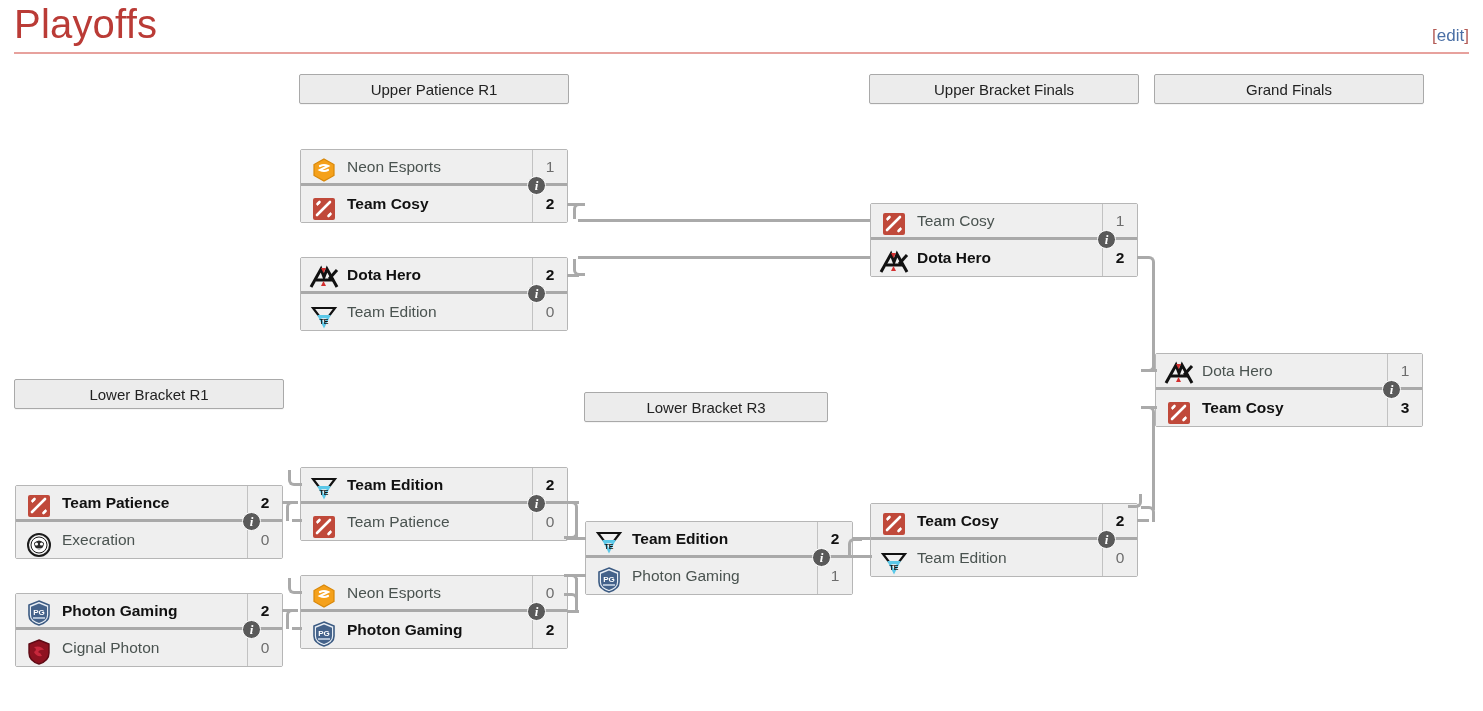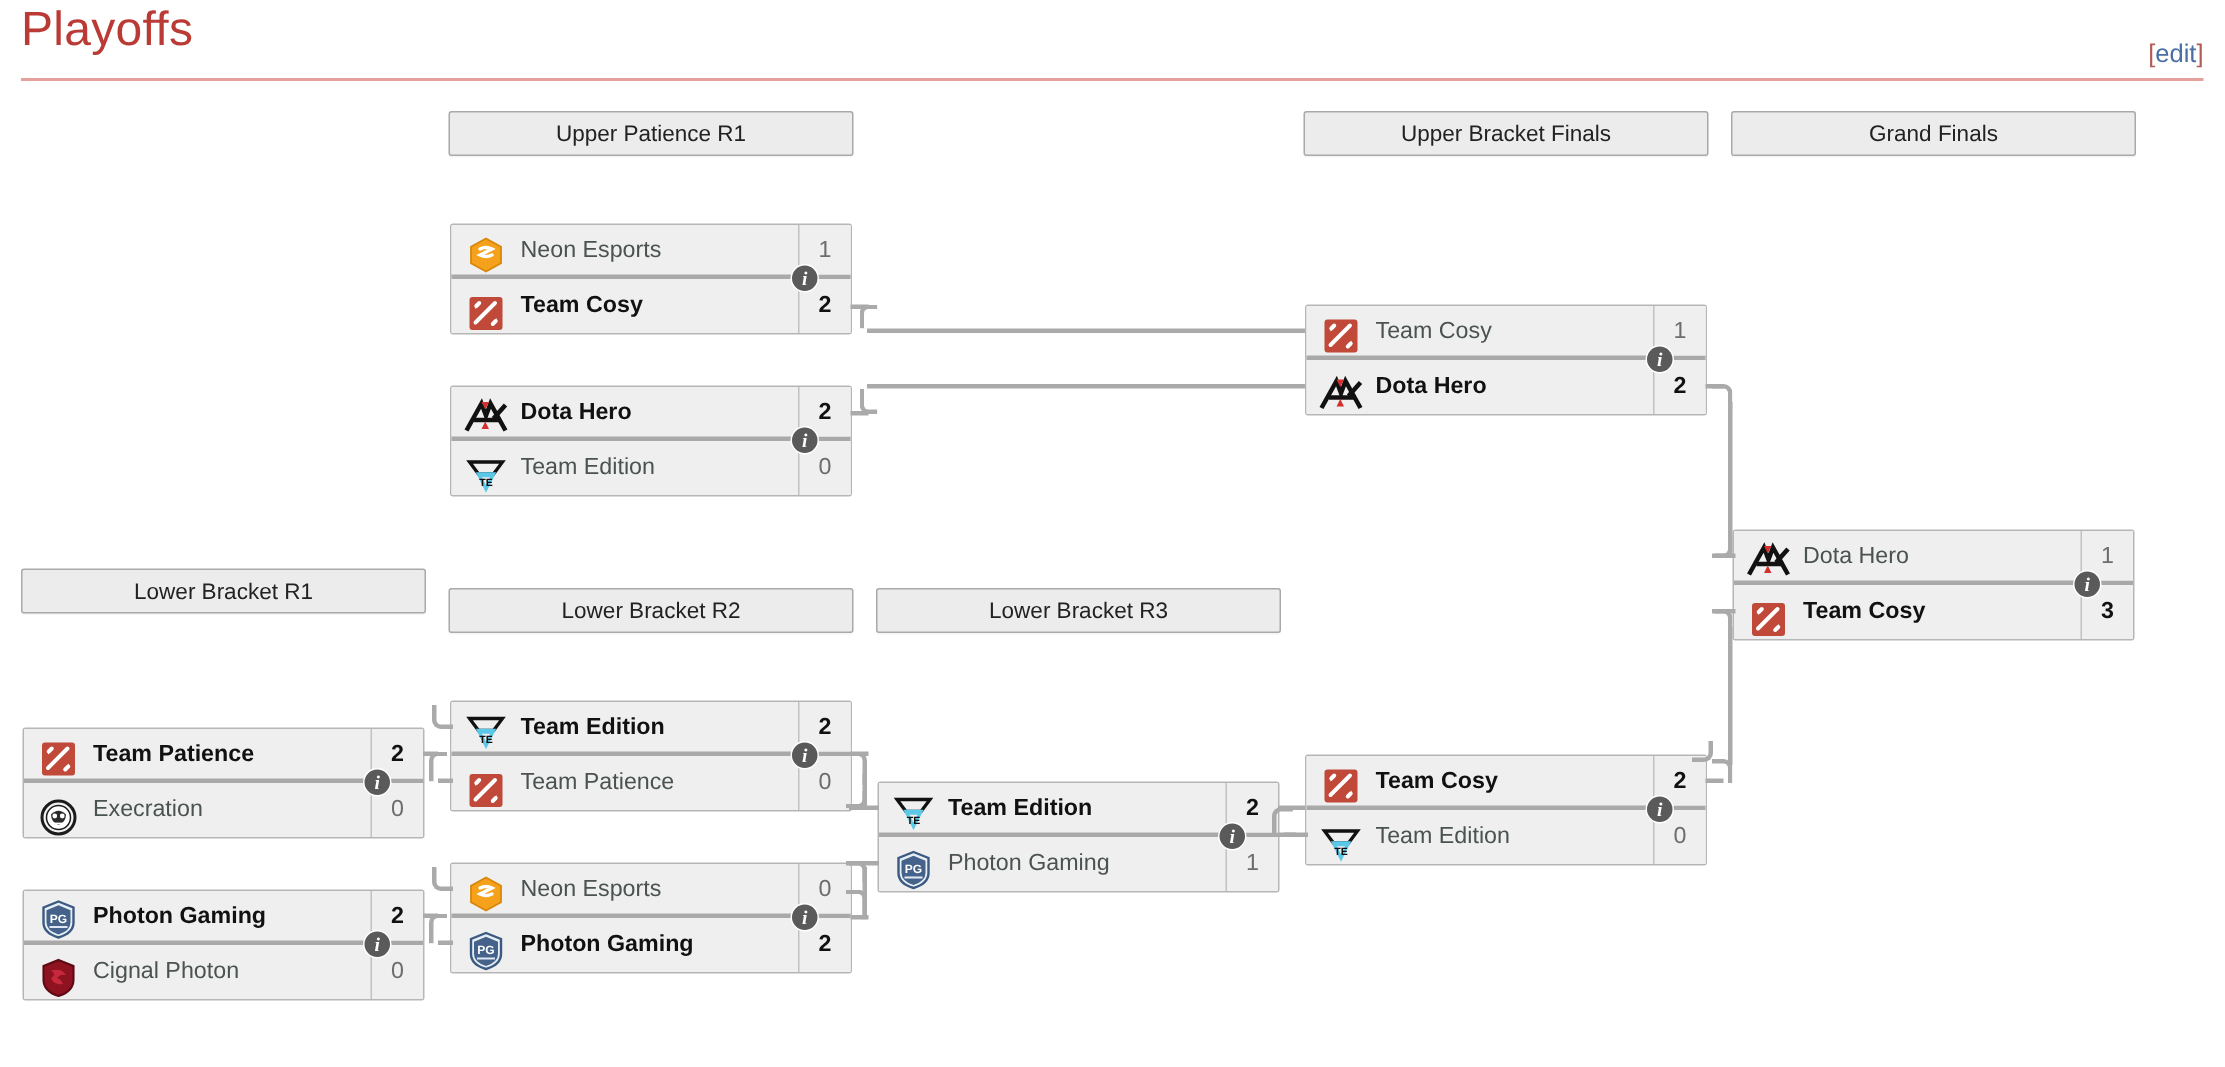--- a/index.html
+++ b/index.html
@@ -8,21 +8,21 @@
     background:#ffffff;
     font-family:"Liberation Sans", sans-serif;
     color:#222;
     overflow:hidden;
   }
   #root{position:relative;width:1483px;height:711px;}
 
   
   .page-title{
     position:absolute;left:14px;top:2px;
-    font-size:32px;font-weight:400;color:#ba3b36;
+    font-size:40px;font-weight:400;color:#ba3b36;
     letter-spacing:.2px;line-height:1.1;
   }
   .title-rule{
     position:absolute;left:14px;top:52px;width:1455px;height:2px;
     background:#e7a19d;
   }
   .edit-link{
     position:absolute;right:14px;top:26px;
     font-size:17px;color:#b35b56;
   }
@@ -122,22 +122,21 @@
 
   <div class="page-title">Playoffs</div>
   <div class="title-rule"></div>
   <div class="edit-link"><span class="b">[</span><span class="t">edit</span><span class="b">]</span></div>
 
   <div class="round-header" style="left:299px;top:74px;width:270px;">Upper Patience R1</div>
   <div class="round-header" style="left:869px;top:74px;width:270px;">Upper Bracket Finals</div>
   <div class="round-header" style="left:1154px;top:74px;width:270px;">Grand Finals</div>
 
   <div class="round-header" style="left:14px;top:379px;width:270px;">Lower Bracket R1</div>
-  <div class="round-header" style="left:299px;top:392px;width:270px;">Lower Bracket R2</div>
-  <div class="round-header" style="left:584px;top:392px;width:270px;">Lower Bracket R3</div>
+  <div class="round-header" style="left:584px;top:392px;width:244px;">Lower Bracket R3</div>
 
   <div class="conn h" style="left:567px;top:203px;width:12px;"></div>
   <div class="elbow tl" style="left:573px;top:203px;width:12px;height:16px;border-bottom:0;border-right:0;"></div>
 
   <div class="conn h" style="left:578px;top:219px;width:292px;"></div>
 
   <div class="conn h" style="left:567px;top:274px;width:12px;"></div>
   <div class="elbow bl" style="left:573px;top:259px;width:12px;height:17px;"></div>
   <div class="conn h" style="left:578px;top:256px;width:292px;"></div>
 

